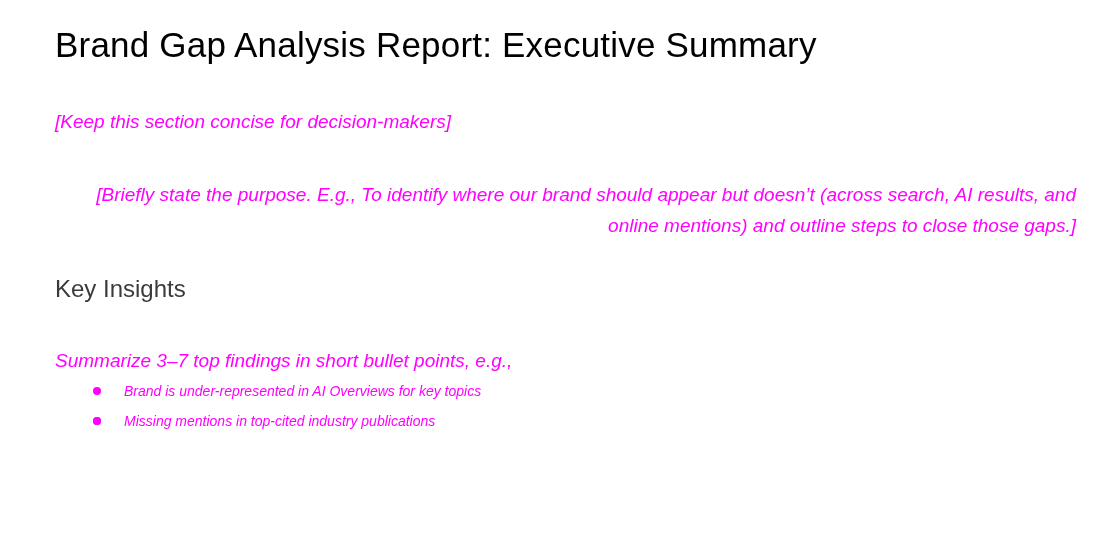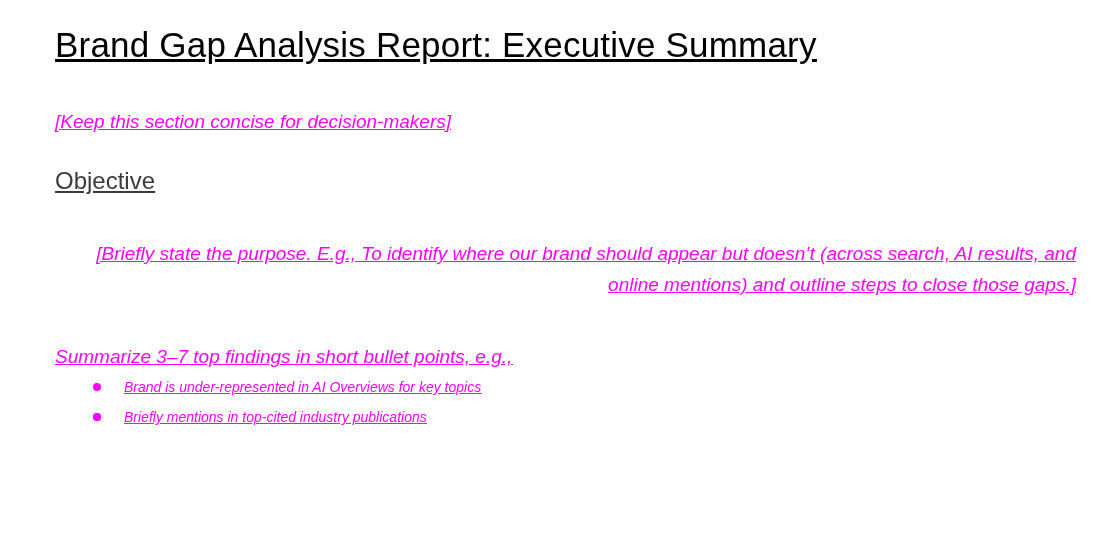--- a/index.html
+++ b/index.html
@@ -1,15 +1,15 @@
 <!DOCTYPE html>
 <html style="--title-color: #000000; --heading-color: #3b3b3b; --accent: #ff00ff;"><head>
 <meta charset="utf-8">
 <style>
-  * { margin: 0; padding: 0; box-sizing: border-box; text-decoration: underline; }
+  * { margin: 0; padding: 0; box-sizing: border-box; }
   html, body {
     width: 1098px;
     height: 533px;
     background: #ffffff;
     overflow: hidden;
     font-family: "Liberation Sans", sans-serif;
   }
   .doc {
     width: 1098px;
     height: 533px;
@@ -65,34 +65,34 @@
 </style>
 </head>
 <body>
 
 <div class="doc">
 
   <h1 class="doc-title">Brand Gap Analysis Report: Executive Summary</h1>
 
   <p class="placeholder intro-note">[Keep this section concise for decision-makers]</p>
 
-  <h2 class="section-heading heading-objective">Objective</h2>
 
   <p class="placeholder objective-placeholder">[Briefly state the purpose. E.g., To identify where our brand should appear but doesn’t (across search, AI results, and online mentions) and outline steps to close those gaps.]</p>
 
+  <h2 class="section-heading heading-key-insights">Key Insights</h2>
 
   <p class="placeholder key-insights-placeholder">Summarize 3–7 top findings in short bullet points, e.g.,</p>
 
   <ul class="bullet-list">
     <li>
       <span class="dot"></span>
       <span>Brand is under-represented in AI Overviews for key topics</span>
     </li>
     <li>
       <span class="dot"></span>
     </li>
     <li>
       <span class="dot"></span>
-      <span>Briefly mentions in top-cited industry publications</span>
+      <span>Missing mentions in top-cited industry publications</span>
     </li>
   </ul>
 
 </div>
 
 </body></html>

